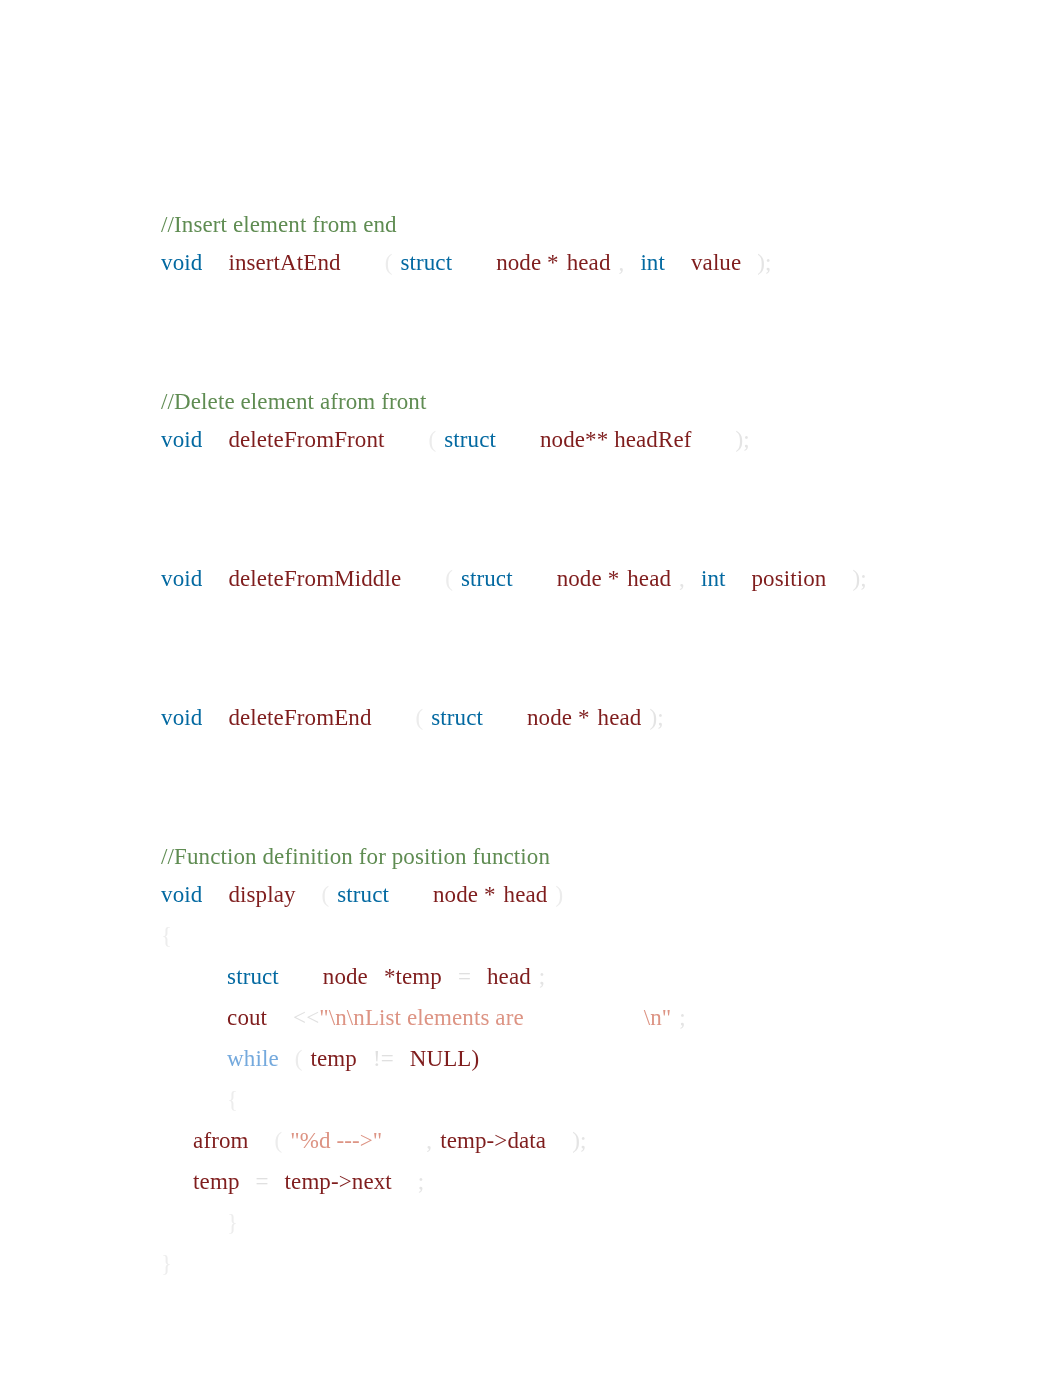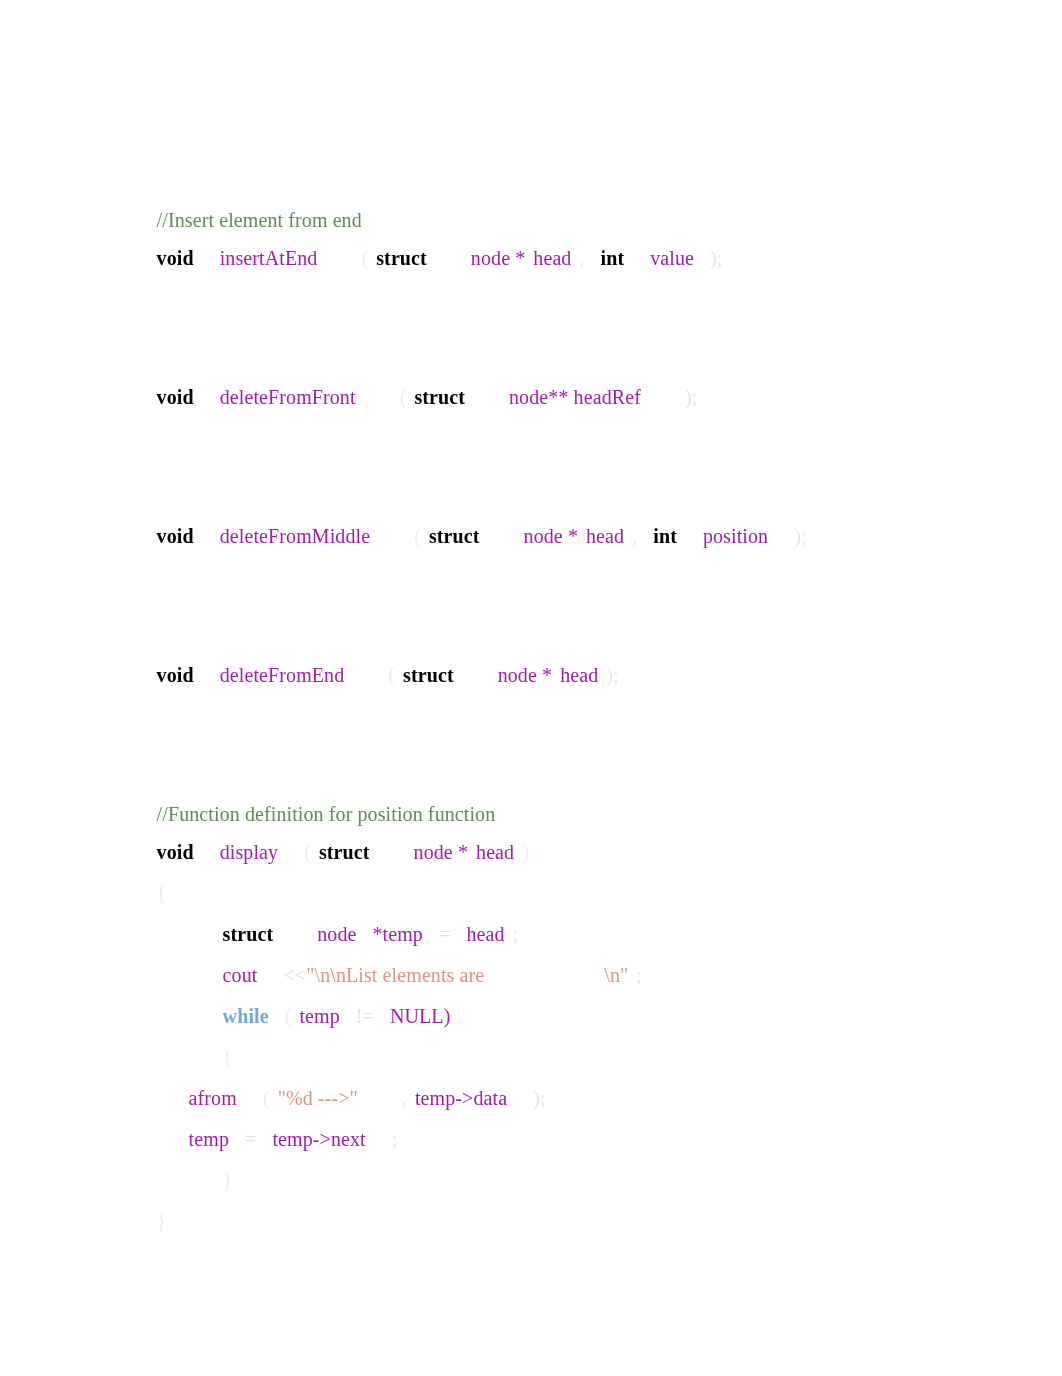--- a/index.html
+++ b/index.html
@@ -29,21 +29,21 @@
 
   .code-body {
     position: absolute;
     left: 126px;
     top: 190px;
     width: 880px;
   }
 
   
   .line {
-    font-size: 20px;
+    font-size: 23px;
     line-height: 1.0;
     height: 24px;
     white-space: pre;
     letter-spacing: 0.1px;
   }
 
   .blank-gap {
     height: 115px;
   }
   .blank-gap-sm {
@@ -52,29 +52,29 @@
 
   .comment-line {
     margin-bottom: 14px;
   }
 
   
   .cmt {
     color: #5f8c52;
   }
   .kw {
-    color: #000000;
-    font-weight: 700;
+    color: #0369a1;
+    font-weight: 400;
   }
   .kw-soft {
     color: #74a9dd;
-    font-weight: 700;
+    font-weight: 400;
   }
   .id {
-    color: #a21caf;
+    color: #7f1d1d;
   }
   .punct {
     color: #e4e4e4;
   }
   .punct-l {
     color: #ececec;
   }
   .str {
     color: #dd9484;
   }
@@ -102,20 +102,23 @@
 
     <div class="line comment-line">
       <span class="cmt">//Insert element from end</span>
     </div>
     <div class="line">
       <span class="kw">void</span><span class="sp-l"></span><span class="id">insertAtEnd</span><span class="sp-xl"></span><span class="punct-l">(</span><span class="sp-s"></span><span class="kw">struct</span><span class="sp-xl"></span><span class="id">node *</span><span class="sp-s"></span><span class="id">head</span><span class="sp-s"></span><span class="punct">,</span><span class="sp-m"></span><span class="kw">int</span><span class="sp-l"></span><span class="id">value</span><span class="sp-m"></span><span class="punct">);</span>
     </div>
 
     <div class="blank-gap"></div>
 
+    <div class="line comment-line">
+      <span class="cmt">//Delete element afrom front</span>
+    </div>
     <div class="line">
       <span class="kw">void</span><span class="sp-l"></span><span class="id">deleteFromFront</span><span class="sp-xl"></span><span class="punct-l">(</span><span class="sp-s"></span><span class="kw">struct</span><span class="sp-xl"></span><span class="id">node** headRef</span><span class="sp-xl"></span><span class="punct">);</span>
     </div>
 
     <div class="blank-gap"></div>
 
     <div class="line">
       <span class="kw">void</span><span class="sp-l"></span><span class="id">deleteFromMiddle</span><span class="sp-xl"></span><span class="punct-l">(</span><span class="sp-s"></span><span class="kw">struct</span><span class="sp-xl"></span><span class="id">node *</span><span class="sp-s"></span><span class="id">head</span><span class="sp-s"></span><span class="punct">,</span><span class="sp-m"></span><span class="kw">int</span><span class="sp-l"></span><span class="id">position</span><span class="sp-l"></span><span class="punct">);</span>
     </div>
 

